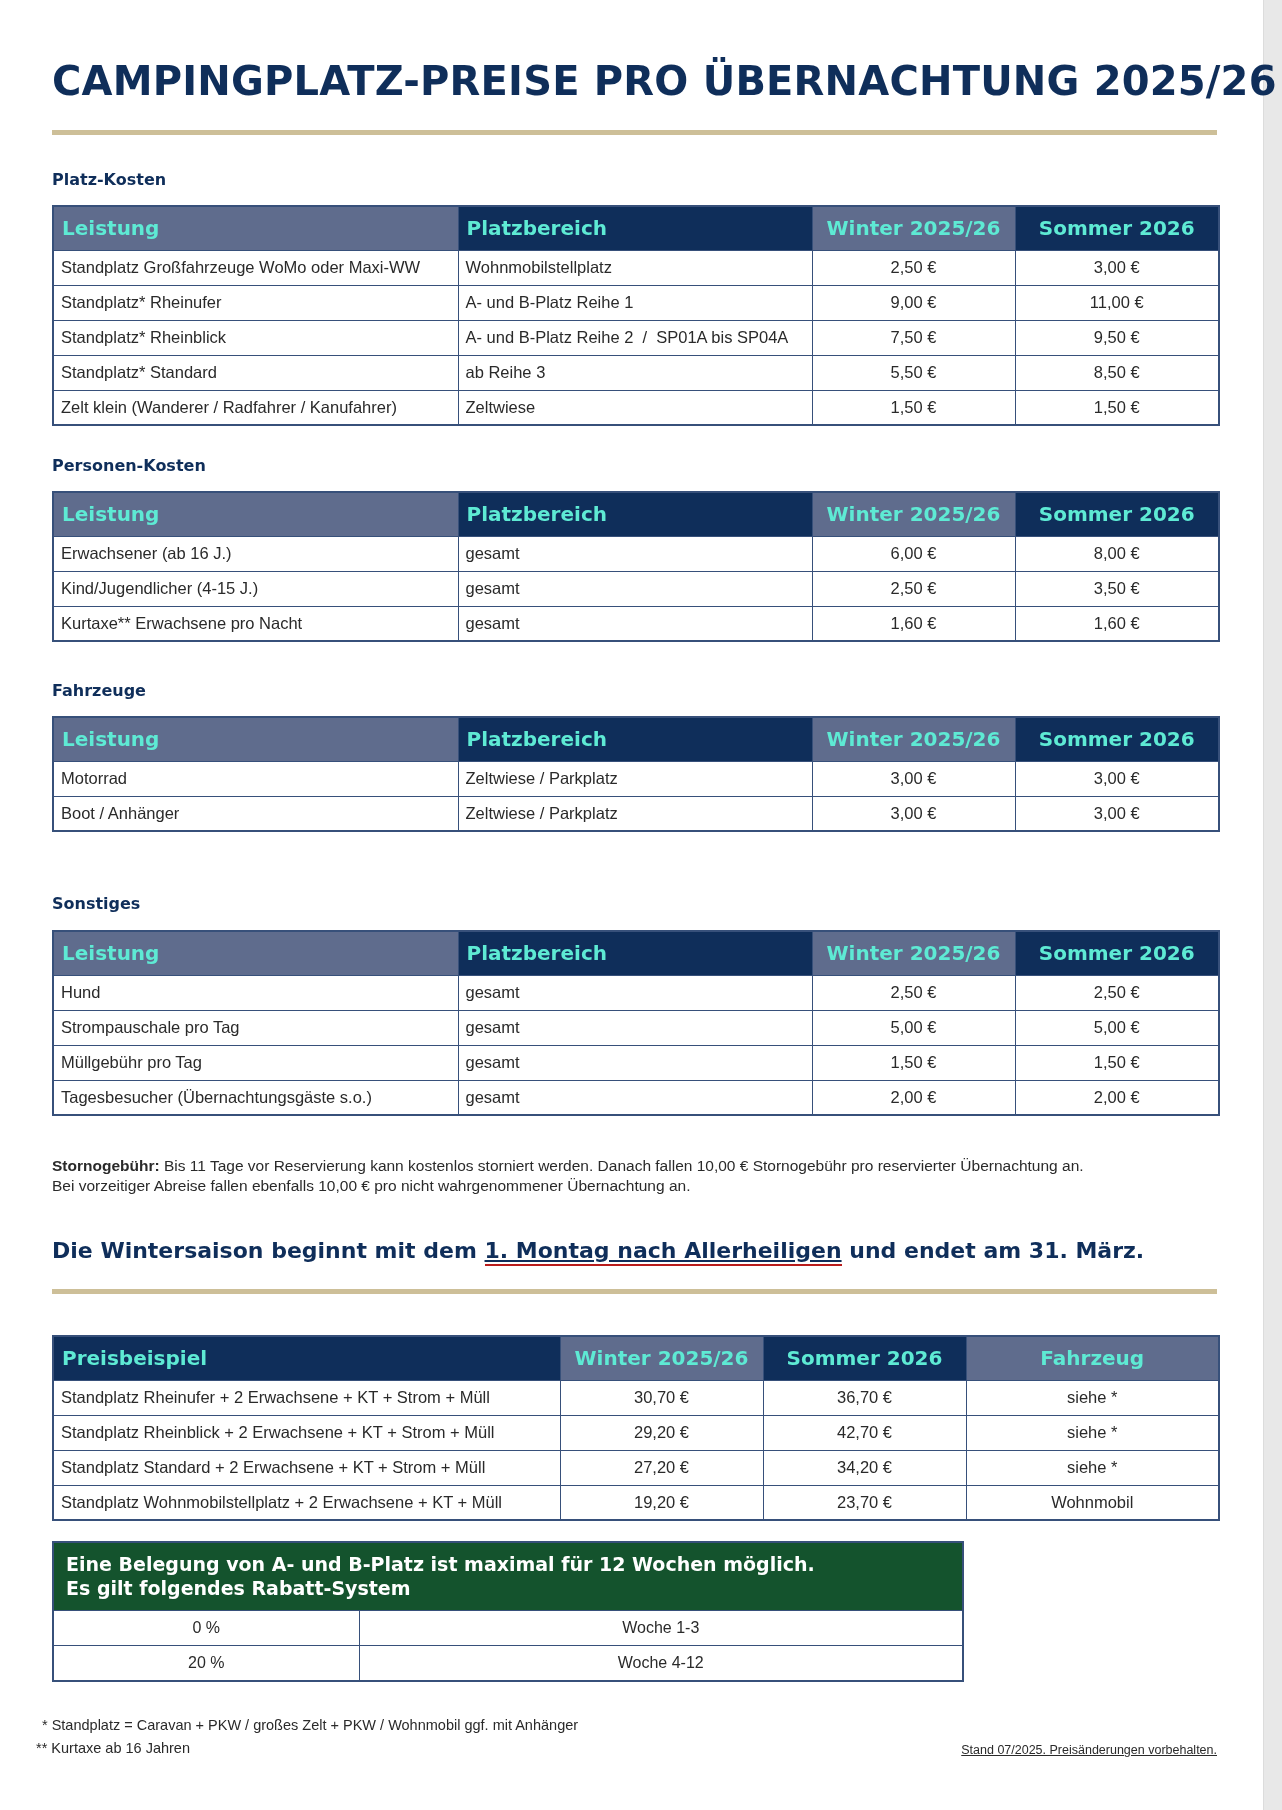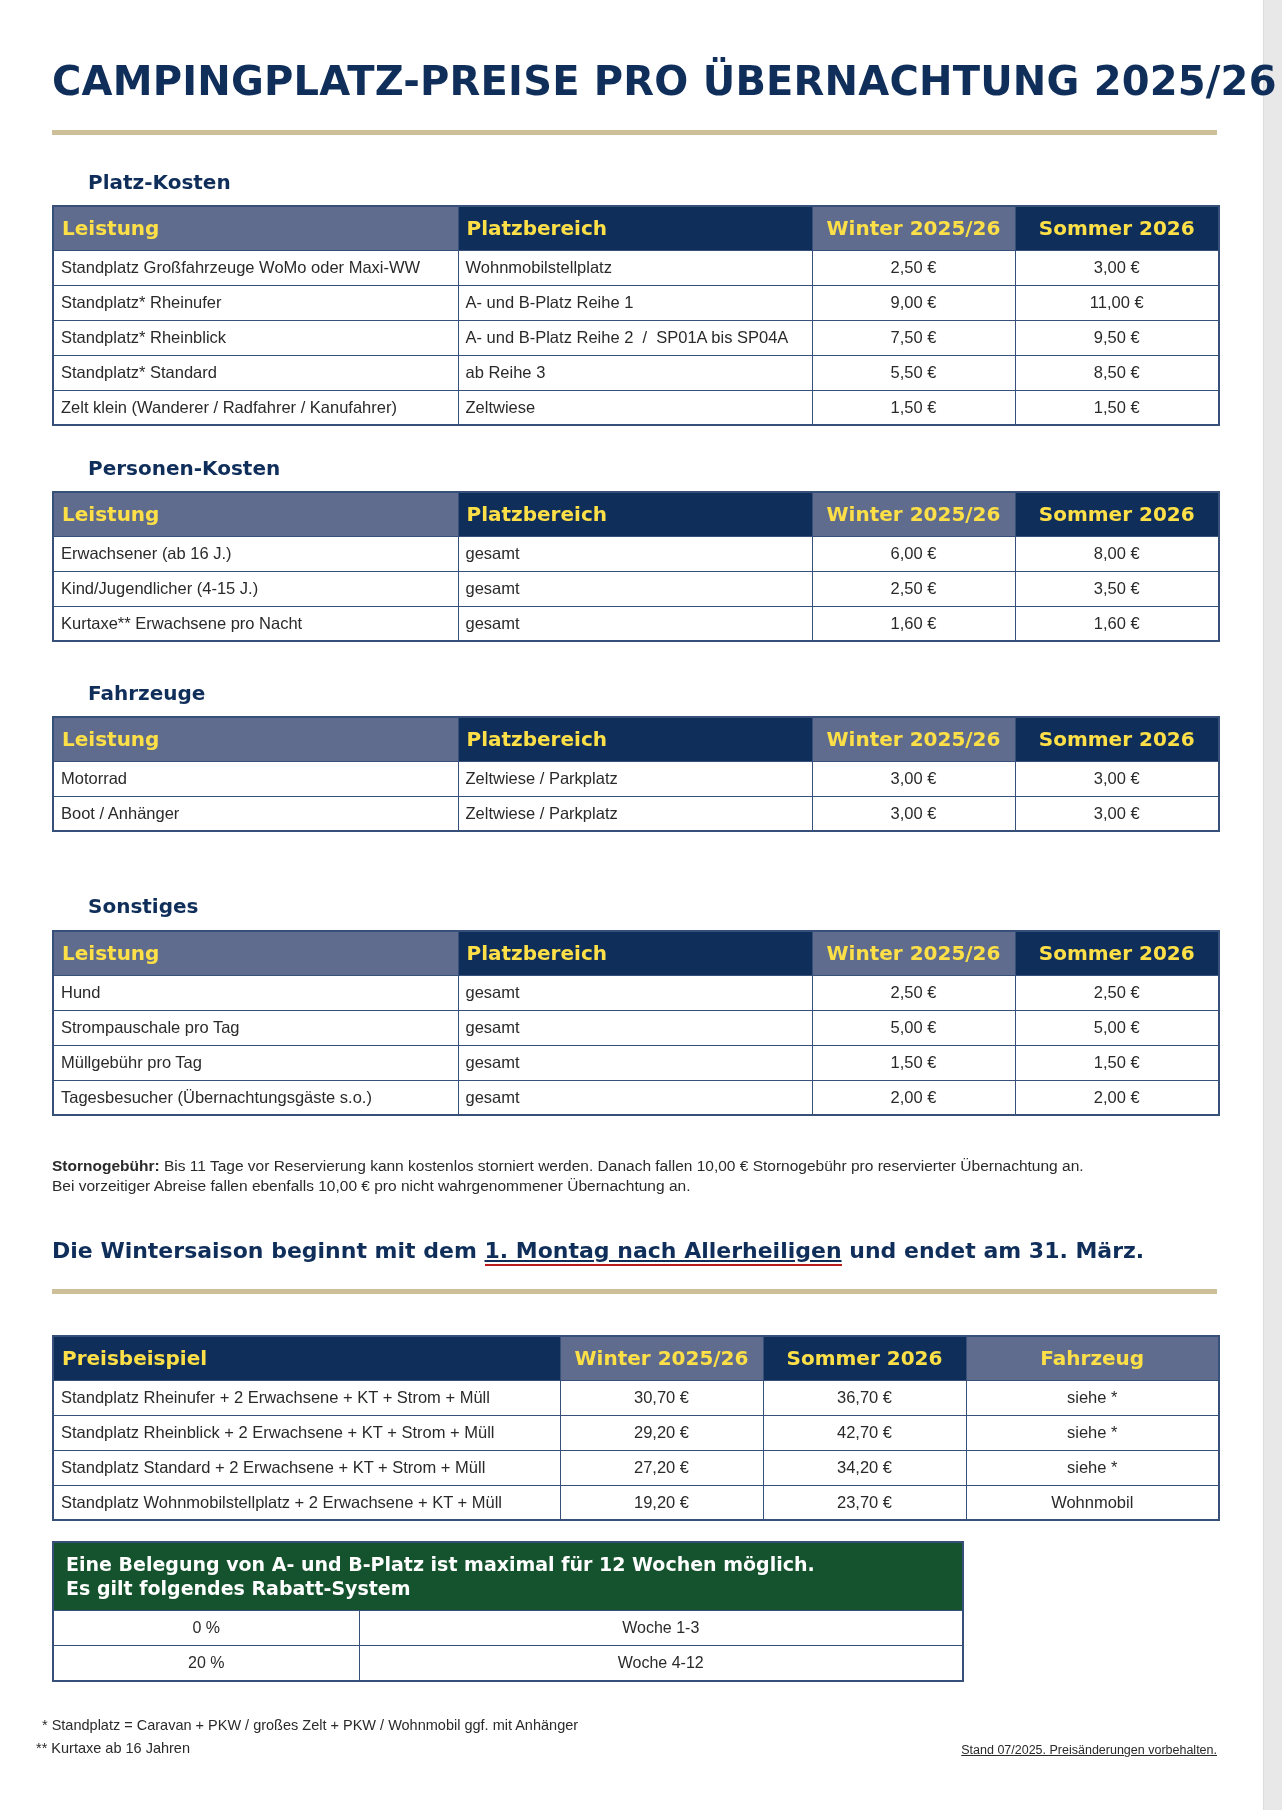--- a/index.html
+++ b/index.html
@@ -11,28 +11,28 @@
     }
     .page { position: absolute; left: 52px; top: 0; width: 1165px; }
     .main-title {
       position: absolute; top: 58px; left: 0; width: 1165px;
       font-family: "DejaVu Sans", sans-serif; font-weight: bold;
       font-size: 40px; letter-spacing: 0.2px; color: #0f2e5a; white-space: nowrap; text-align: center;
     }
     .gold-rule { position: absolute; left: 0; width: 1165px; height: 5px; background: #cdbf98; }
     .section-title {
       position: absolute; left: 0; font-family: "DejaVu Sans", sans-serif;
-      font-weight: bold; font-size: 20px; color: #0f2e5a; white-space: nowrap; margin-left: 36px;
+      font-weight: bold; font-size: 16px; color: #0f2e5a; white-space: nowrap;
     }
     table.price {
       position: absolute; left: 0; width: 1166px; border-collapse: collapse;
       table-layout: fixed; border: 2px solid #37507a;
     }
     table.price th {
-      height: 44px; color: #fde047; font-family: "DejaVu Sans", sans-serif; font-weight: bold;
+      height: 44px; color: #5eead4; font-family: "DejaVu Sans", sans-serif; font-weight: bold;
       font-size: 20px; text-align: left; padding: 0 8px; border: 1px solid #37507a; white-space: nowrap;
     }
     table.price th.light { background: #5f6c8d; }
     table.price th.dark { background: #0f2e5a; }
     table.price th.center { text-align: center; }
     table.price td {
       height: 35px; font-size: 16.5px; color: #2a2a2a; padding: 0 7px;
       border: 1px solid #37507a; white-space: nowrap; overflow: hidden;
     }
     table.price td.center { text-align: center; }

